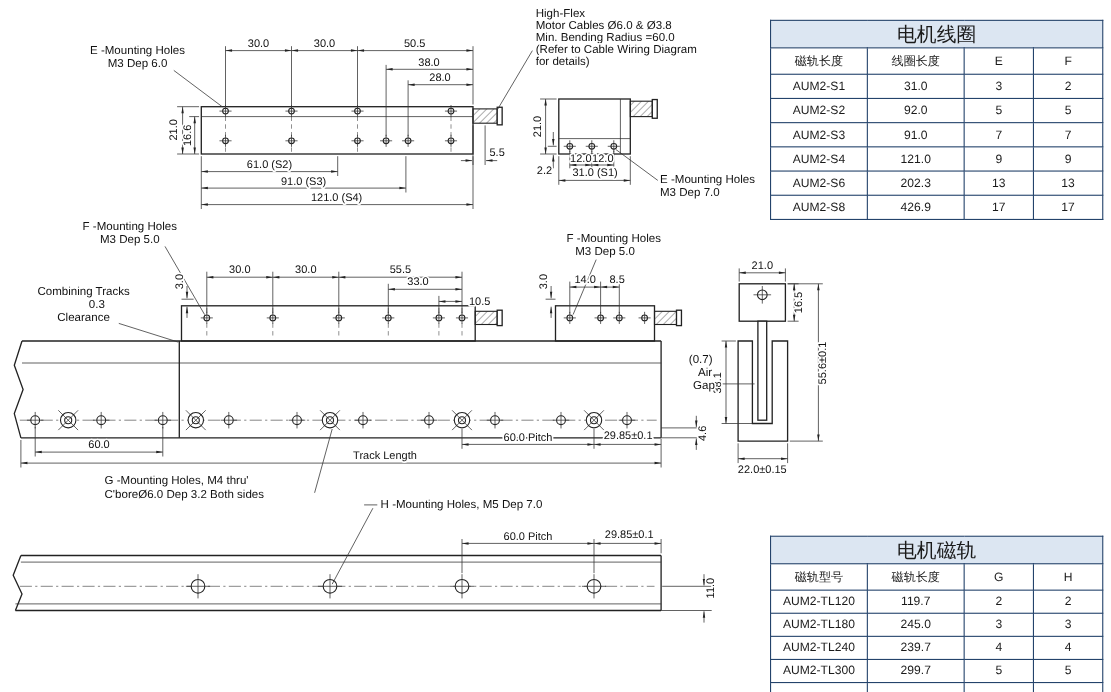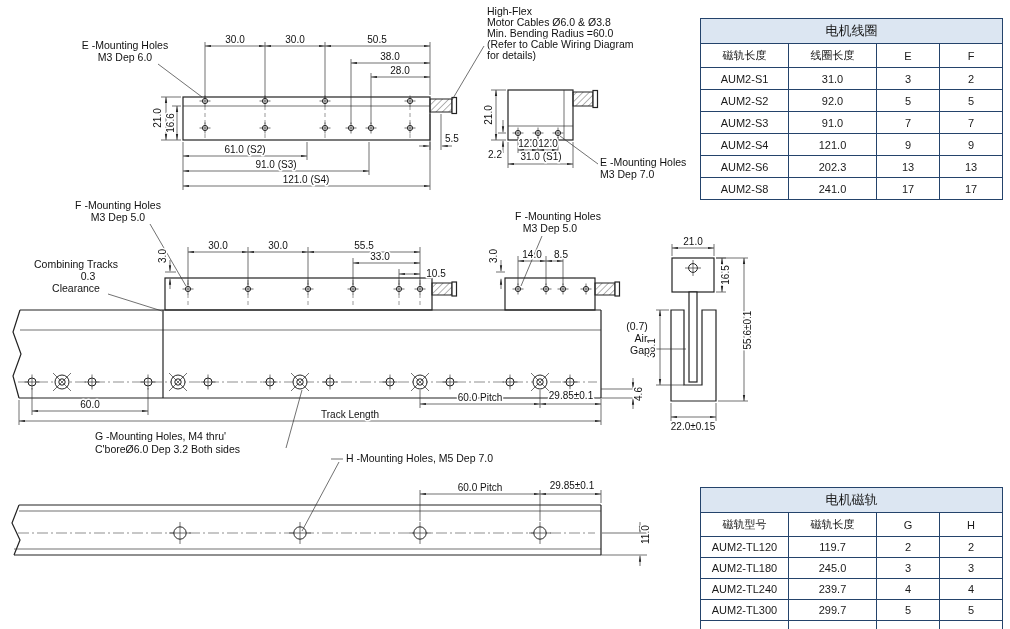--- a/index.html
+++ b/index.html
@@ -17,21 +17,21 @@
   .cl{fill:none;stroke:#444;stroke-width:.6;stroke-dasharray:11 3 2 3}
   .dsh{fill:none;stroke:#555;stroke-width:.6;stroke-dasharray:4 3}
   .hole{fill:#fff;stroke:#222;stroke-width:1}
   .hatch{fill:url(#hatch);stroke:#222;stroke-width:1}
 
   .tblwrap{position:absolute;left:700px;width:303px;background:#fff}
   .tblwrap table{border-collapse:collapse;width:100%;table-layout:fixed}
   .tblwrap td{border:1px solid #24436b;font-size:11px;text-align:center;color:#1a1a1a;
               height:20px;padding:0 2px;overflow:hidden;white-space:nowrap;
               font-family:"Liberation Sans","DejaVu Sans",sans-serif}
-  .tblwrap tr.title td{background:#dce6f2;font-size:13px;height:24px}
+  .tblwrap tr.title td{background:#dce6f2;font-size:18px;height:24px}
   .tblwrap tr.head td{height:23px}
   .tblwrap.coil tr.row td{height:21px}
 </style>
 </head>
 <body>
 
 <svg width="1010" height="629" viewBox="0 0 1010 629">
 <defs>
   <marker id="ar" viewBox="0 0 10 10" refX="9.3" refY="5" markerWidth="10" markerHeight="10" orient="auto-start-reverse">
     <path d="M0.8,3.4 L9.3,5 L0.8,6.6 Z" fill="#222"></path>
@@ -410,21 +410,21 @@
   <td>9</td>
 </tr>
 <tr class="row">
   <td>AUM2-S6</td>
   <td>202.3</td>
   <td>13</td>
   <td>13</td>
 </tr>
 <tr class="row">
   <td>AUM2-S8</td>
-  <td>241.0</td>
+  <td>426.9</td>
   <td>17</td>
   <td>17</td>
 </tr>
 </tbody>
     </table>
 </div>
 
 <div class="tblwrap track" style="top:487px">
 <table>
 <colgroup>

